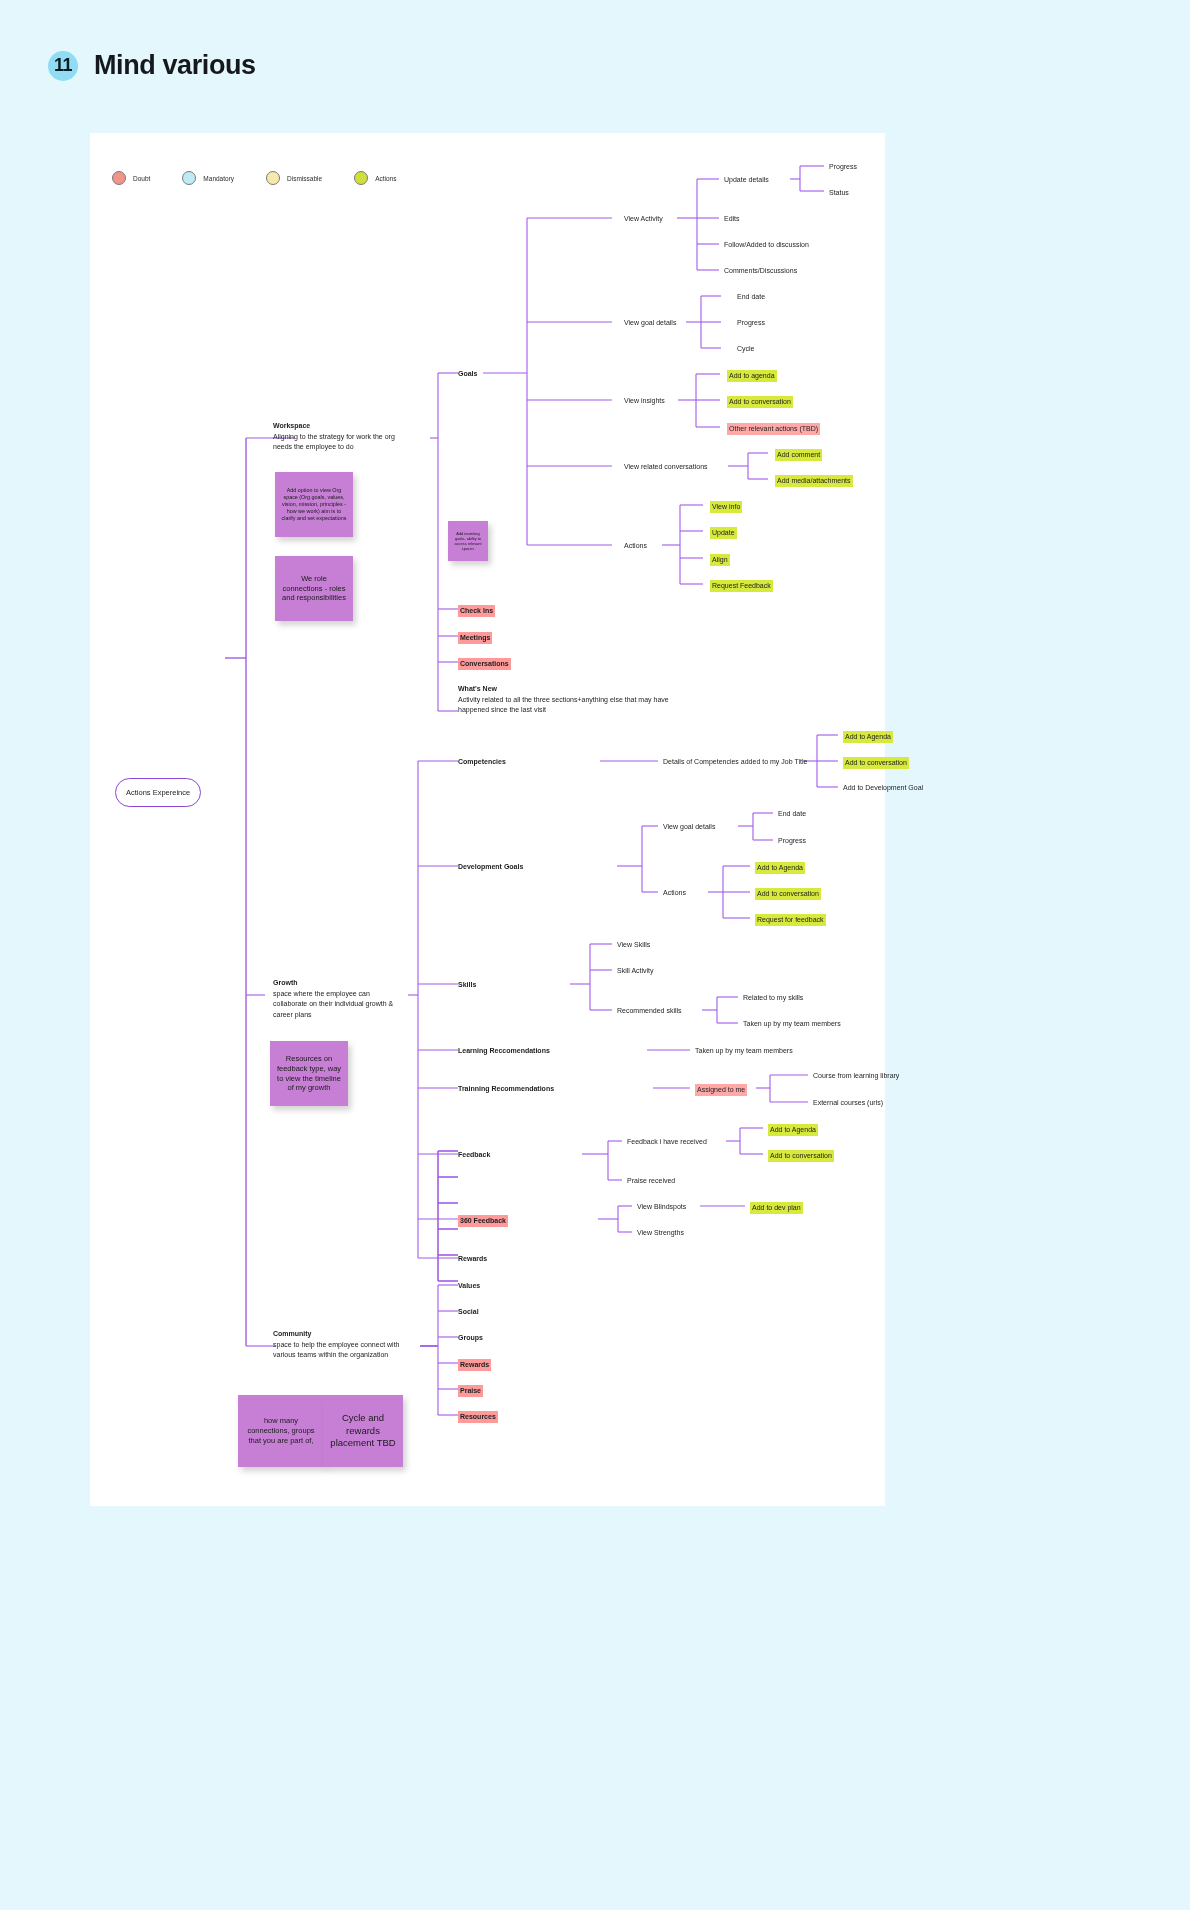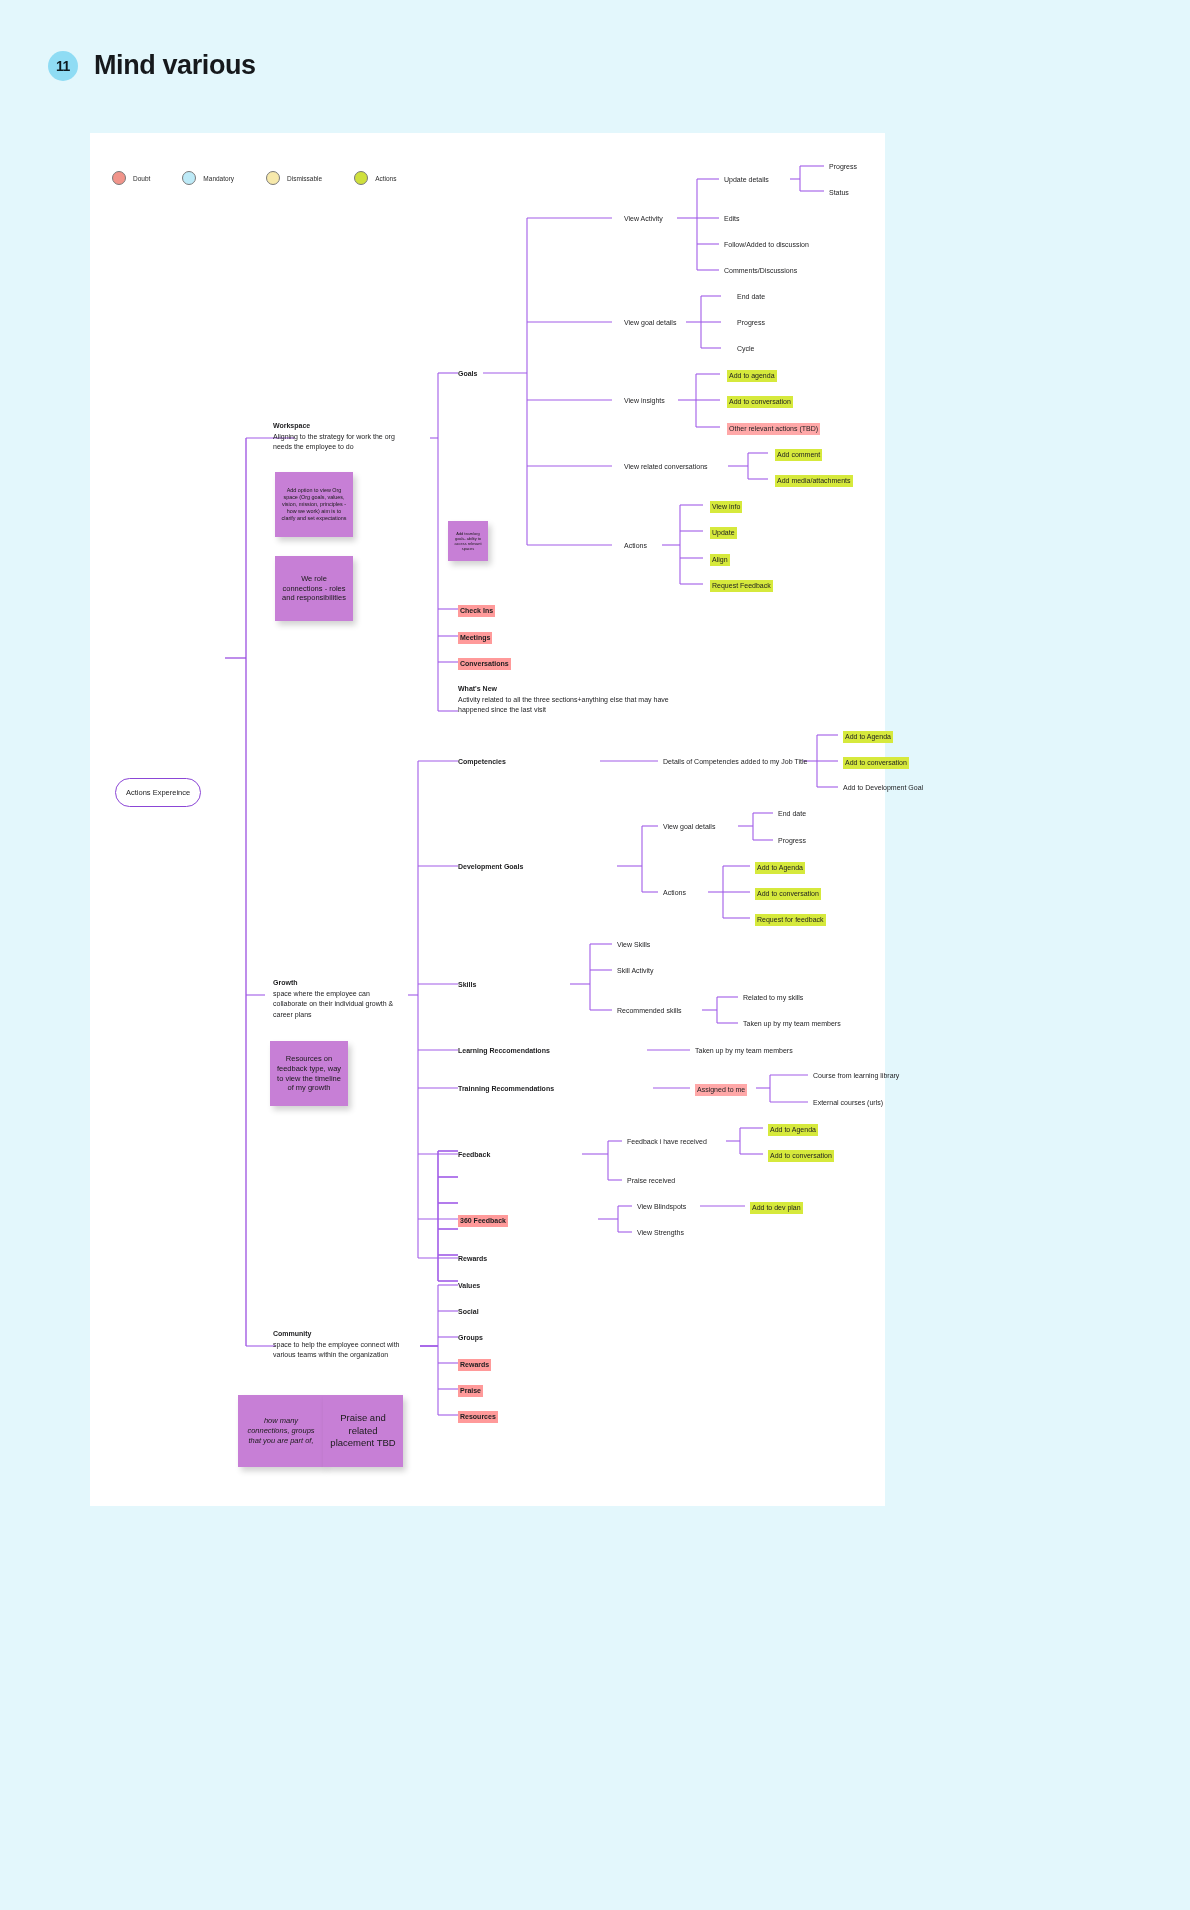--- a/index.html
+++ b/index.html
@@ -13,21 +13,21 @@
   }
 
   
   #page-header {
     position: absolute; left: 48px; top: 50px;
     display: flex; align-items: center; gap: 16px;
   }
   #slide-badge {
     width: 30px; height: 30px; border-radius: 50%;
     background: #8fdcf4; color: #0d1a1f;
-    font-size: 14px; font-weight: bold;
+    font-size: 18px; font-weight: bold;
     display: flex; align-items: center; justify-content: center;
     letter-spacing: -0.5px;
   }
   #page-title {
     font-size: 27px; font-weight: bold; color: #16191c;
     letter-spacing: -0.4px;
   }
 
   
   #canvas {
@@ -397,17 +397,17 @@
   </svg>
 
   <div class="sticky" style="left:185px; top:339px; width:78px; height:65px; font-size:5.4px;">Add option to view Org space (Org goals, values, vision, mission, principles - how we work) aim is to clarify and set expectations</div>
 
   <div class="sticky" style="left:185px; top:423px; width:78px; height:65px; font-size:7.5px;">We role connections - roles and responsibilities</div>
 
   <div class="sticky" style="left:358px; top:388px; width:40px; height:40px; font-size:3.9px;">Add team/org goals- ability to access relevant spaces</div>
 
   <div class="sticky" style="left:180px; top:908px; width:78px; height:65px; font-size:7.5px;">Resources on feedback type, way to view the timeline of my growth</div>
 
-  <div class="sticky" style="left:148px; top:1262px; width:86px; height:72px; font-size:7.5px;font-style:italic;">how many connections, groups that you are part of,</div>
-
-  <div class="sticky" style="left:233px; top:1262px; width:80px; height:72px; font-size:9.5px;">Praise and related placement TBD</div>
+  <div class="sticky" style="left:148px; top:1262px; width:86px; height:72px; font-size:7.5px;">how many connections, groups that you are part of,</div>
+
+  <div class="sticky" style="left:233px; top:1262px; width:80px; height:72px; font-size:9.5px;">Cycle and rewards placement TBD</div>
 
 </div>
 
 </body></html>

